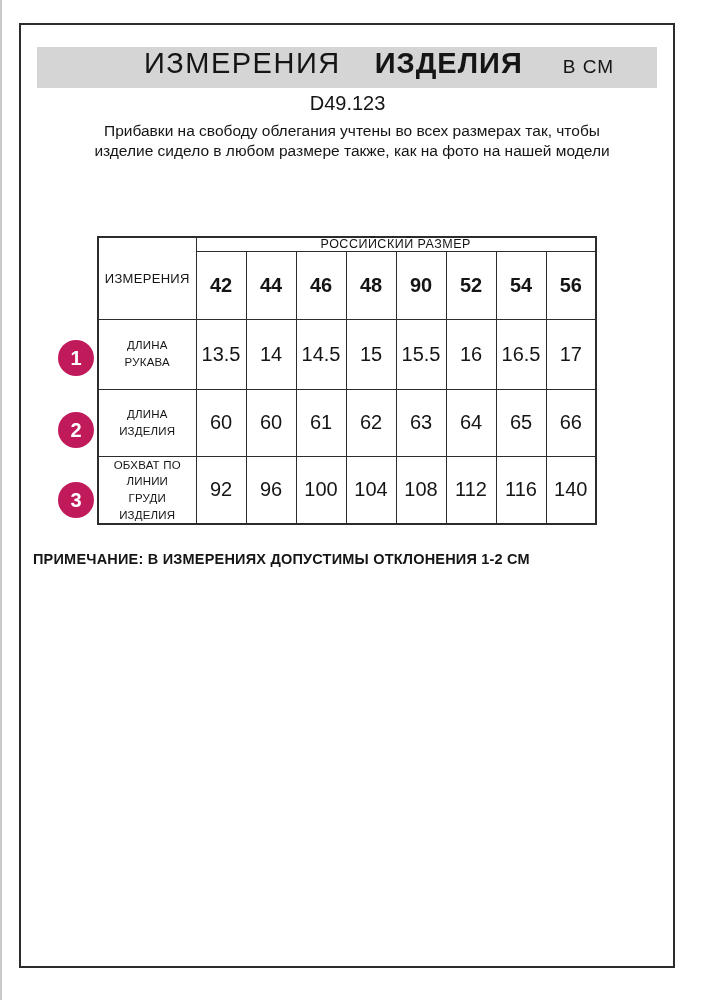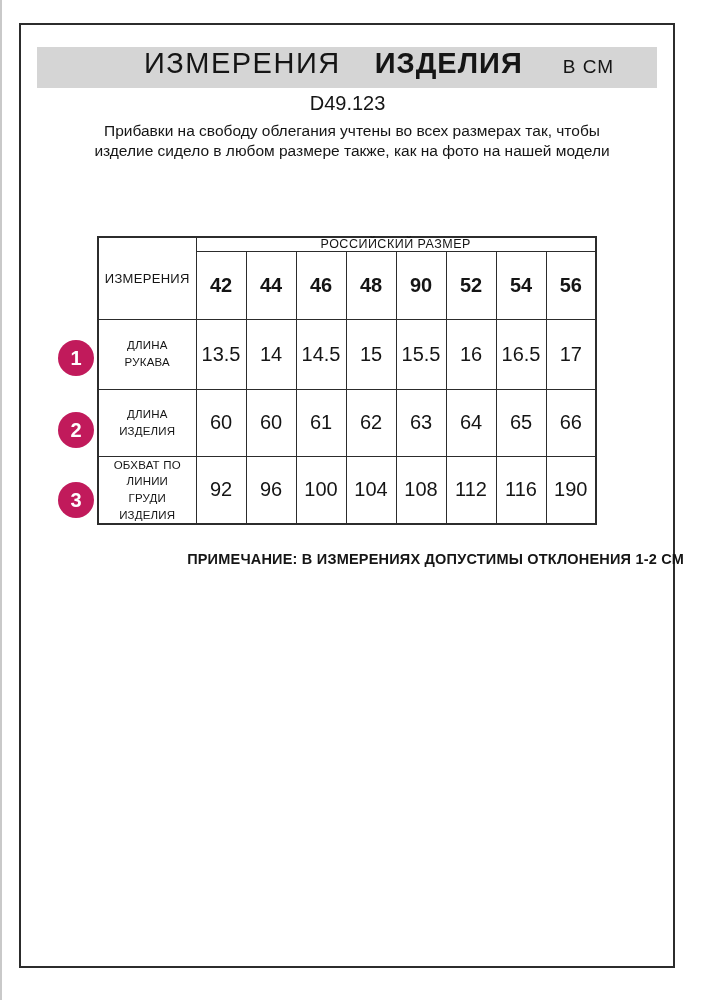--- a/index.html
+++ b/index.html
@@ -32,21 +32,21 @@
   .row-1 td { height:70px; }
   .row-2 td { height:67px; }
   .row-3 td { height:50px; }
 
   .badge { position:absolute; left:58px; width:36px; height:36px; border-radius:50%; background:#c11a5b;
     color:#ffffff; font-size:20px; font-weight:700; display:flex; align-items:center; justify-content:center; }
   .badge-1 { top:340px; }
   .badge-2 { top:412px; }
   .badge-3 { top:482px; }
 
-  .note { position:absolute; left:27px; top:551px; width:657px; text-align:right; font-size:14.5px; font-weight:700; letter-spacing:0.2px; }
+  .note { position:absolute; left:33px; top:551px; width:657px; text-align:left; font-size:14.5px; font-weight:700; letter-spacing:0.2px; }
 </style>
 </head>
 <body>
 
 <div class="edge-line"></div>
 <div class="page-frame"></div>
 
 <div class="header-band">
   <span class="title-regular">ИЗМЕРЕНИЯ</span>
   <span class="title-bold">ИЗДЕЛИЯ</span>
@@ -110,21 +110,21 @@
     <td class="cell-row-label">ОБХВАТ ПО
 ЛИНИИ ГРУДИ
 ИЗДЕЛИЯ</td>
     <td class="cell-value">92</td>
     <td class="cell-value">96</td>
     <td class="cell-value">100</td>
     <td class="cell-value">104</td>
     <td class="cell-value">108</td>
     <td class="cell-value">112</td>
     <td class="cell-value">116</td>
-    <td class="cell-value">190</td>
+    <td class="cell-value">140</td>
   </tr>
 </tbody>
   </table>
 
 <div class="badge badge-1">1</div>
 <div class="badge badge-2">2</div>
 <div class="badge badge-3">3</div>
 
 <div class="note">ПРИМЕЧАНИЕ: В ИЗМЕРЕНИЯХ ДОПУСТИМЫ ОТКЛОНЕНИЯ 1-2 СМ</div>
 

